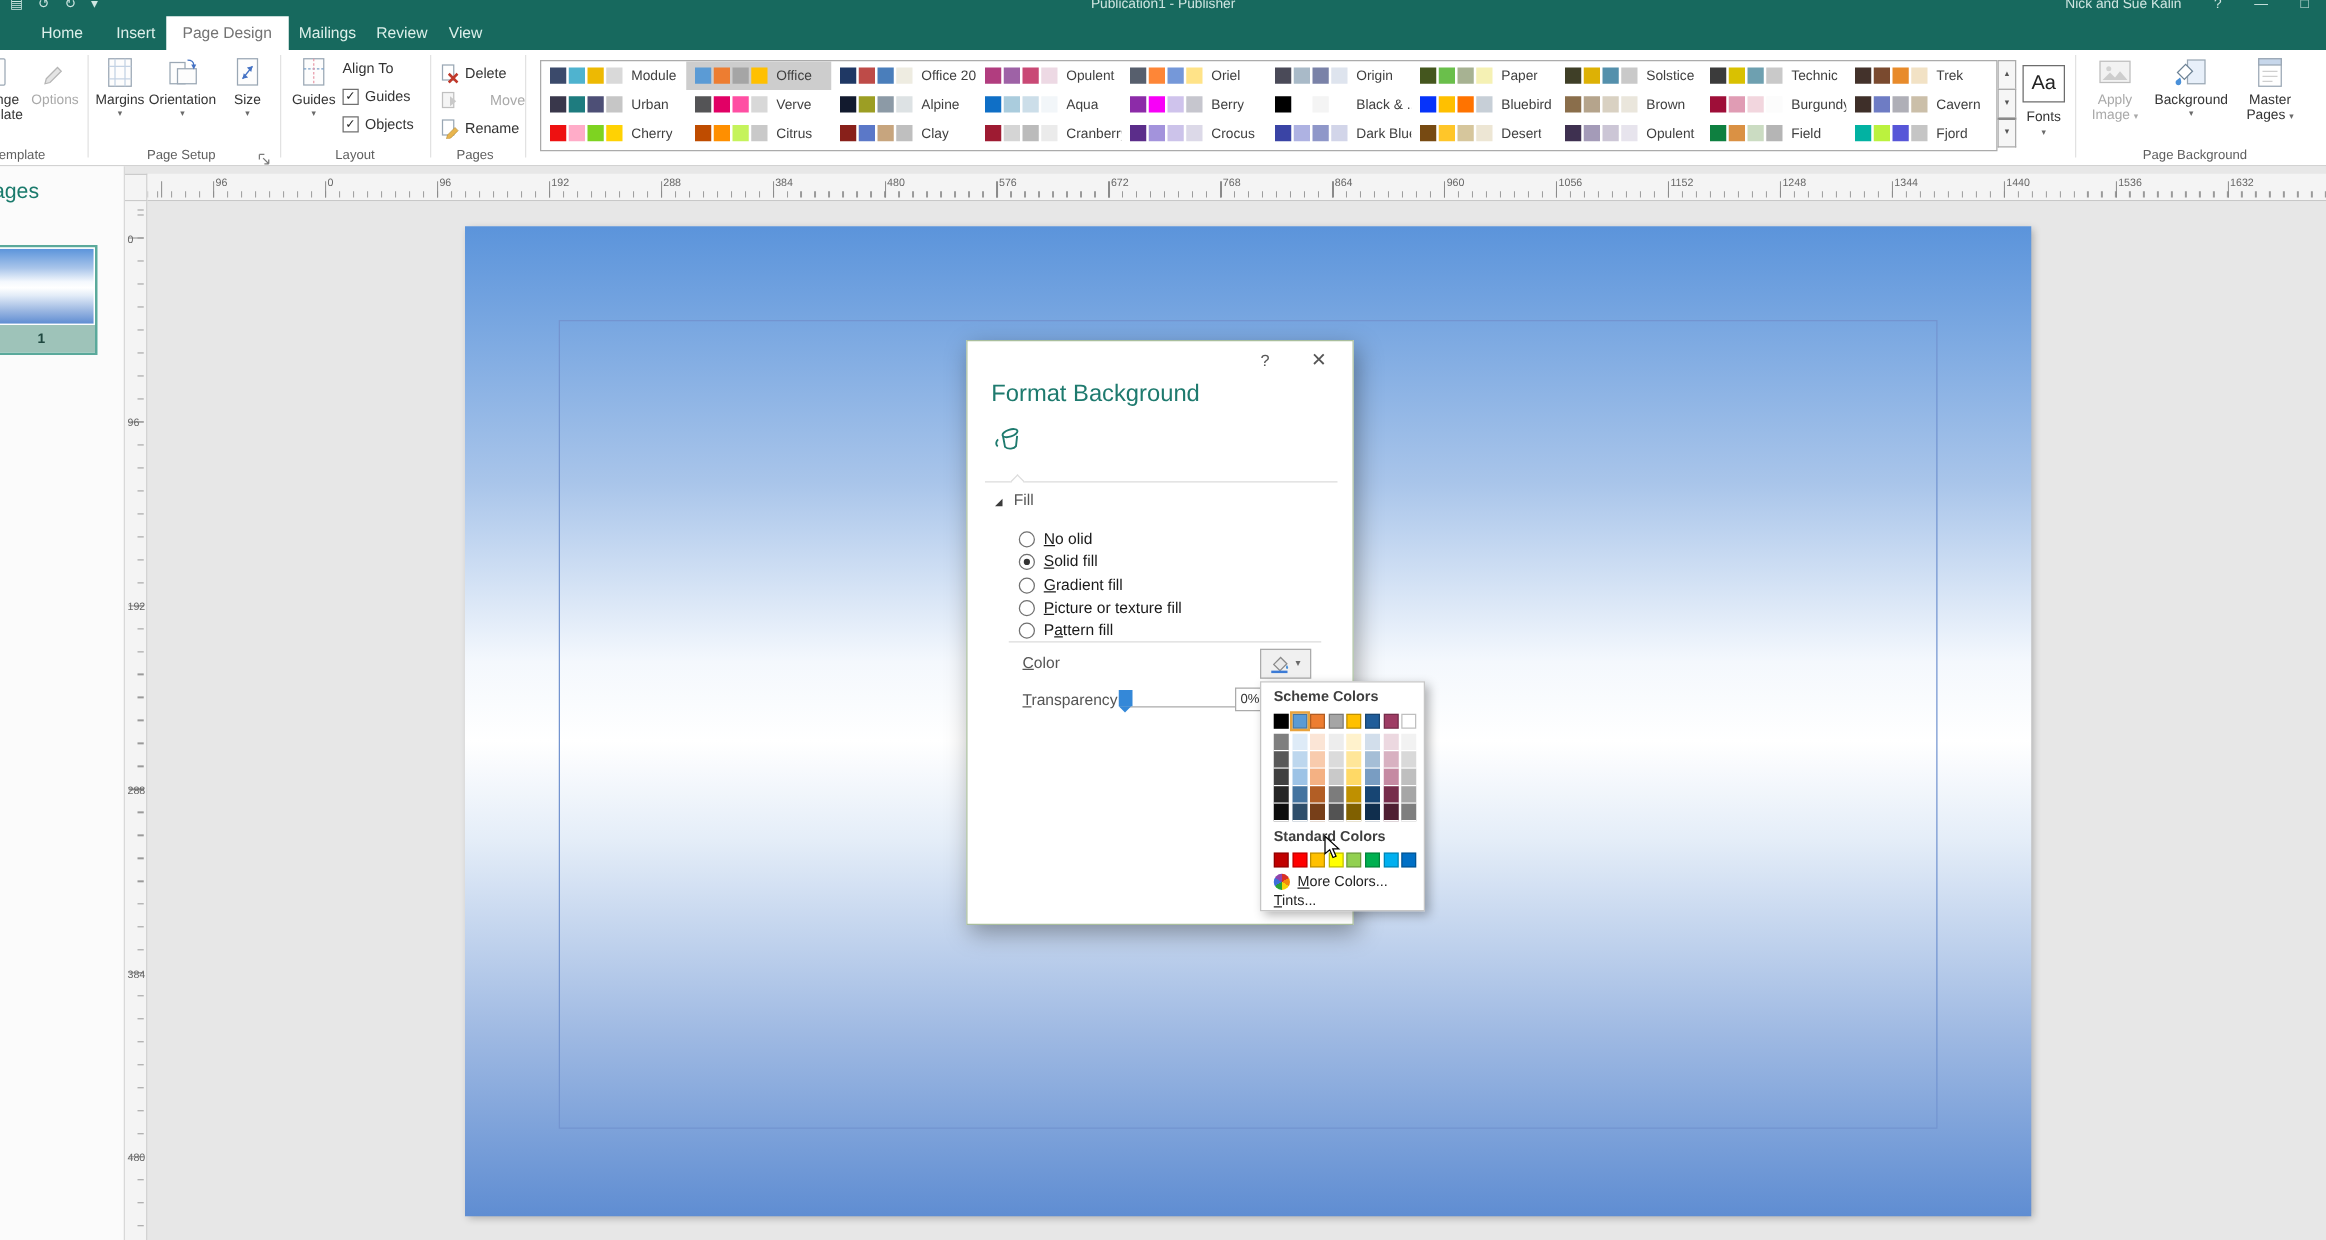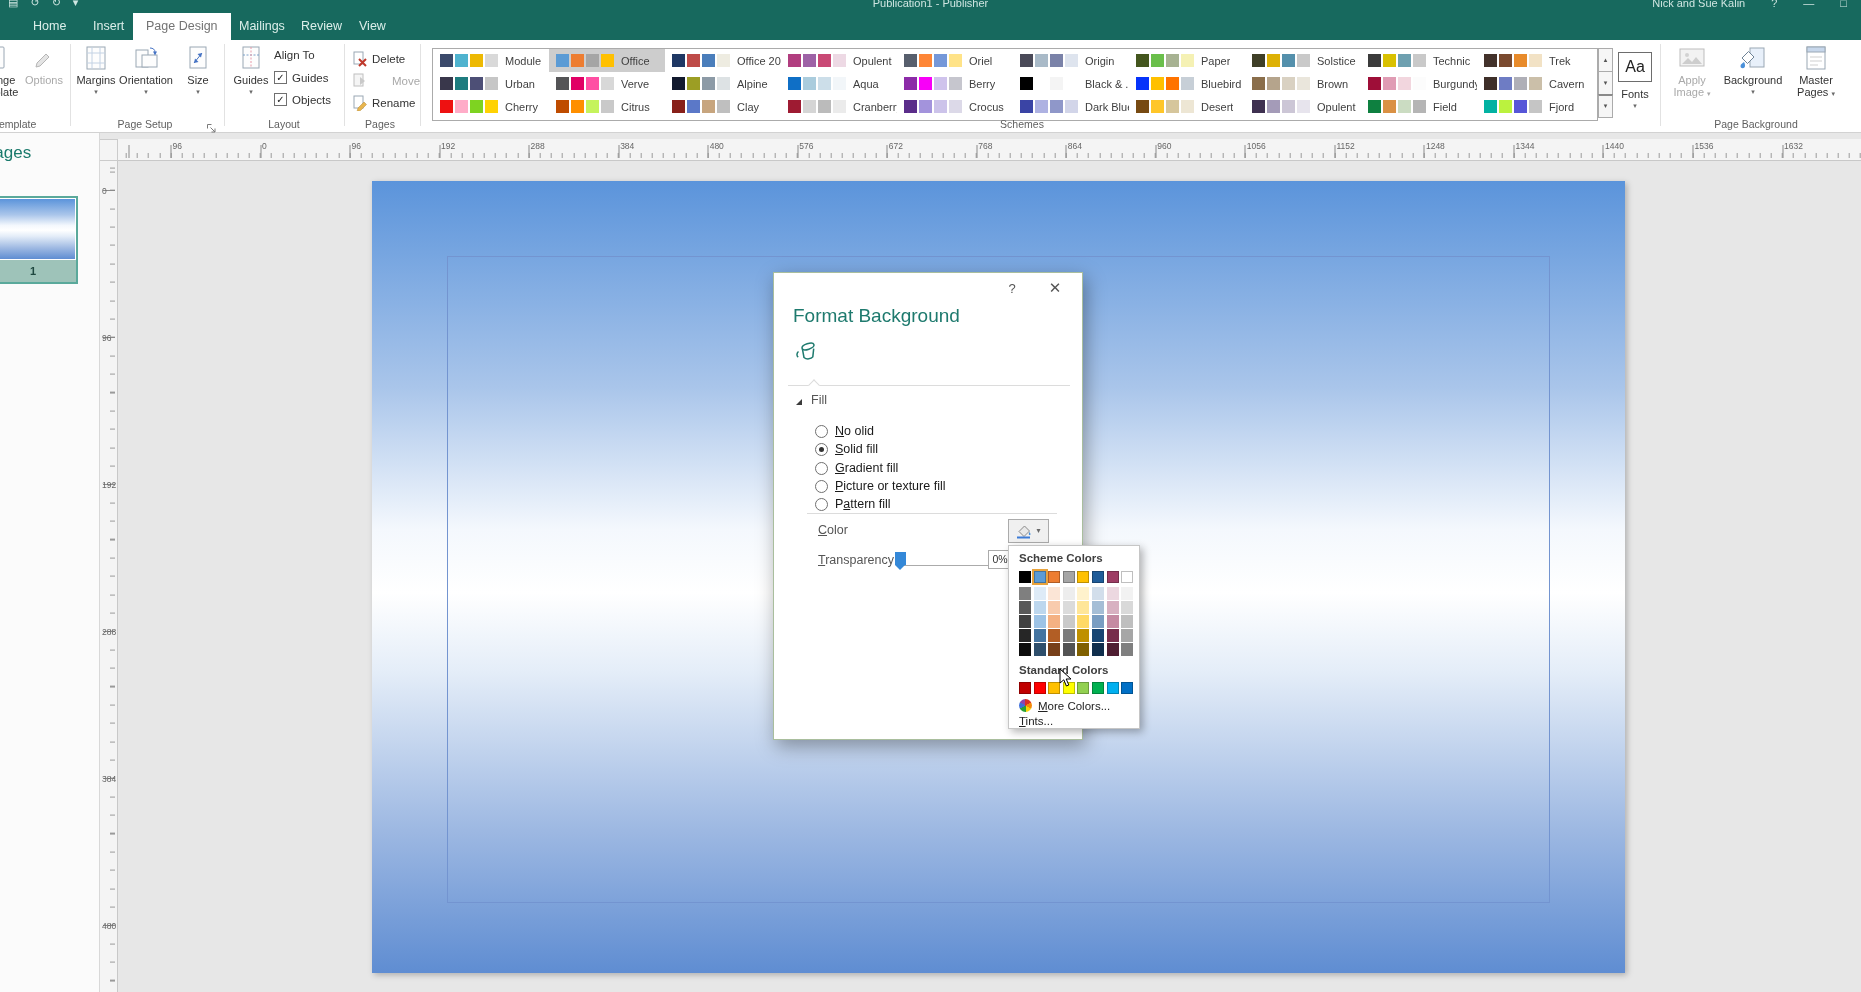--- a/index.html
+++ b/index.html
@@ -493,21 +493,20 @@
             <span class="sw" style="background: rgb(187, 242, 62);"></span>
             <span class="sw" style="background: rgb(87, 86, 216);"></span>
             <span class="sw" style="background: rgb(197, 197, 197);"></span>
           </span>
           <span class="scheme-name">Fjord</span>
         </div>
       </div>
     <div class="gal-btn" style="top:8px;">▴</div>
     <div class="gal-btn" style="top:31px;">▾</div>
     <div class="gal-btn" style="top:54px;border-top:2px solid #8A8A8A;line-height:20px;">▾</div>
-    <div class="grp-label" style="left:432px;width:1180px;">Schemes</div>
 
     <div id="fonts-box">Aa</div>
     <div id="fonts-label">Fonts</div>
     <div id="fonts-caret">▾</div>
     <div class="vsep" style="left:1660px"></div>
 
     <div class="bigbtn disabled" style="left:1666px;width:52px;">
       <svg width="28" height="26">
           <rect x="2" y="4" width="24" height="17" fill="#F2F2F2" stroke="#BDBDBD"></rect>
           <circle cx="9" cy="10" r="2" fill="#D2D2D2"></circle>

